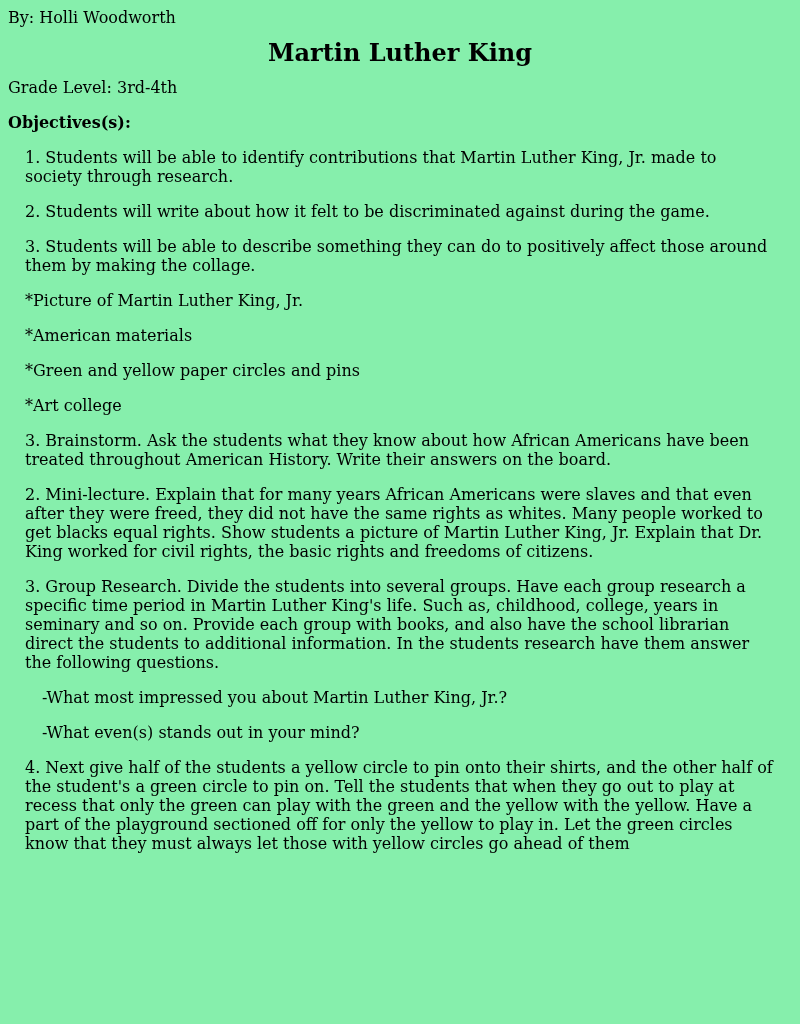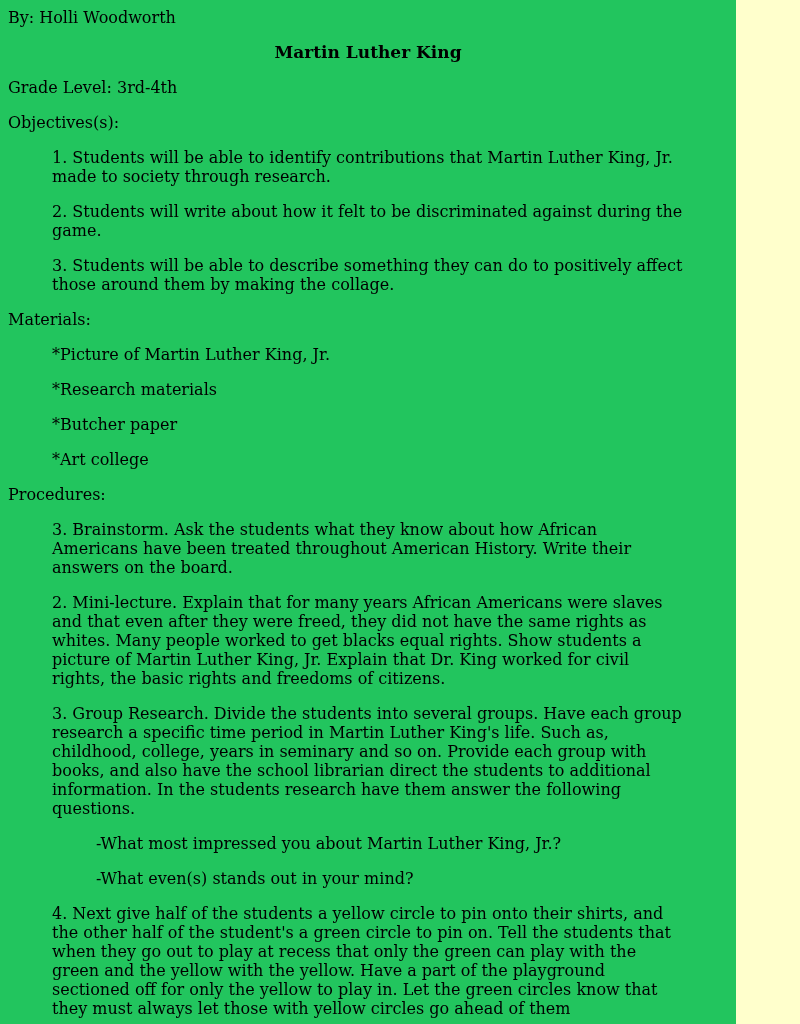--- a/index.html
+++ b/index.html
@@ -1,77 +1,75 @@
 <!DOCTYPE html>
 <html><head>
 <meta charset="utf-8">
 <style>
   html, body {
     margin: 0;
     padding: 0;
     background: #FFFFCC;
   }
   .page {
-    width: 736px;
+    width: 800px;
     height: 1024px;
     box-sizing: border-box;
     padding: 8px 8px 0 8px;
     overflow: hidden;
-    background: #22c55e;
+    background: #86efac;
     color: #000000;
     font-family: "DejaVu Serif", "Liberation Serif", serif;
     font-size: 16px;
   }
   .page p {
     margin: 16px 0;
     line-height: 19px;
   }
   .byline {
     margin-top: 0 !important;
   }
   .doc-title {
     text-align: center;
     font-weight: bold;
-    font-size: 17px;
+    font-size: 24px;
     line-height: 22px;
   }
   .bold {
-    font-weight: normal;
+    font-weight: bold;
   }
   .indent {
-    margin: 0 44px;
+    margin: 0 17px;
   }
 </style>
 </head>
 <body>
 
 <div class="page">
 
   <p class="byline">By: Holli Woodworth</p>
 
   <p class="doc-title">Martin Luther King</p>
 
   <p>Grade Level: 3rd-4th</p>
 
   <p class="bold">Objectives(s):</p>
   <div class="indent">
     <p>1. Students will be able to identify contributions that Martin Luther King, Jr. made to society through research.</p>
     <p>2. Students will write about how it felt to be discriminated against during the game.</p>
     <p>3. Students will be able to describe something they can do to positively affect those around them by making the collage.</p>
   </div>
 
-  <p class="bold">Materials:</p>
   <div class="indent">
     <p>*Picture of Martin Luther King, Jr.</p>
-    <p>*Research materials</p>
-    <p>*Butcher paper</p>
+    <p>*American materials</p>
+    <p>*Green and yellow paper circles and pins</p>
     <p>*Art college</p>
   </div>
 
-  <p class="bold">Procedures:</p>
   <div class="indent">
     <p>3. Brainstorm. Ask the students what they know about how African Americans have been treated throughout American History. Write their answers on the board.</p>
     <p>2. Mini-lecture. Explain that for many years African Americans were slaves and that even after they were freed, they did not have the same rights as whites. Many people worked to get blacks equal rights. Show students a picture of Martin Luther King, Jr. Explain that Dr. King worked for civil rights, the basic rights and freedoms of citizens.</p>
     <p>3. Group Research. Divide the students into several groups. Have each group research a specific time period in Martin Luther King's life. Such as, childhood, college, years in seminary and so on. Provide each group with books, and also have the school librarian direct the students to additional information. In the students research have them answer the following questions.</p>
     <div class="indent">
       <p>-What most impressed you about Martin Luther King, Jr.?</p>
       <p>-What even(s) stands out in your mind?</p>
     </div>
     <p>4. Next give half of the students a yellow circle to pin onto their shirts, and the other half of the student's a green circle to pin on. Tell the students that when they go out to play at recess that only the green can play with the green and the yellow with the yellow. Have a part of the playground sectioned off for only the yellow to play in. Let the green circles know that they must always let those with yellow circles go ahead of them</p>
   </div>

